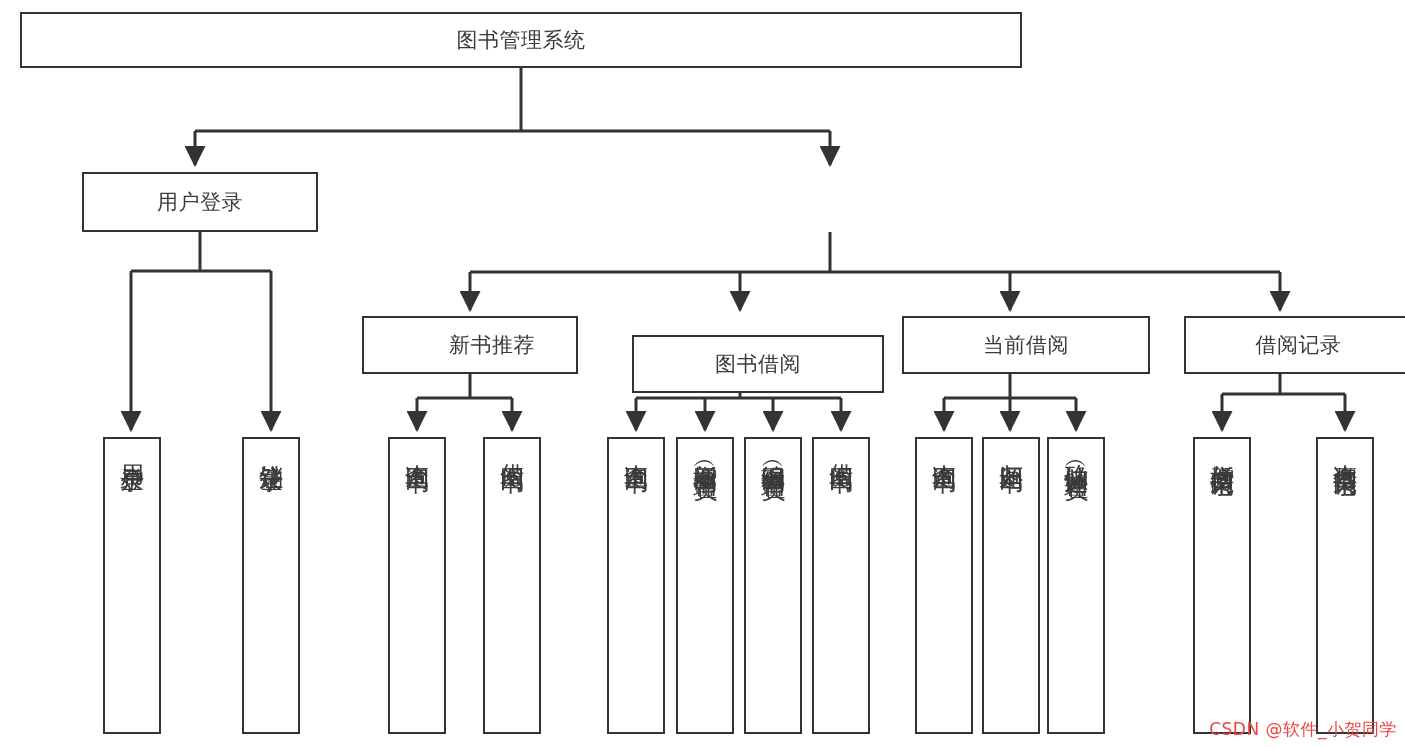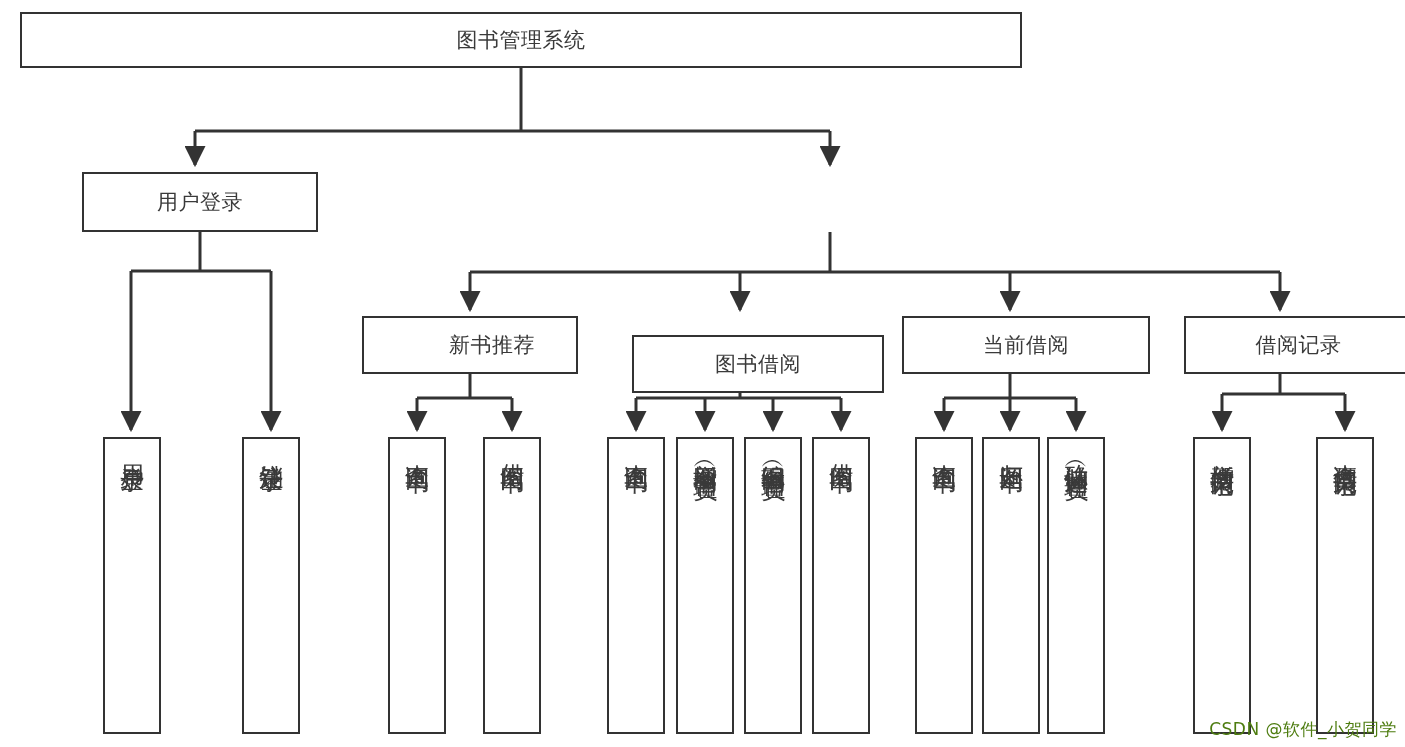--- a/index.html
+++ b/index.html
@@ -59,21 +59,21 @@
     font-size: 24px;
     line-height: 1.02;
     letter-spacing: 2px;
     max-height: 100%;
   }
   #watermark {
     position: absolute;
     right: 8px;
     bottom: 6px;
     font-size: 17px;
-    color: #4d7c0f;
+    color: #ef4444;
     letter-spacing: 0.5px;
     user-select: none;
     white-space: nowrap;
   }
 </style>
 </head>
 <body>
 
 <div id="diagram-root">
 

